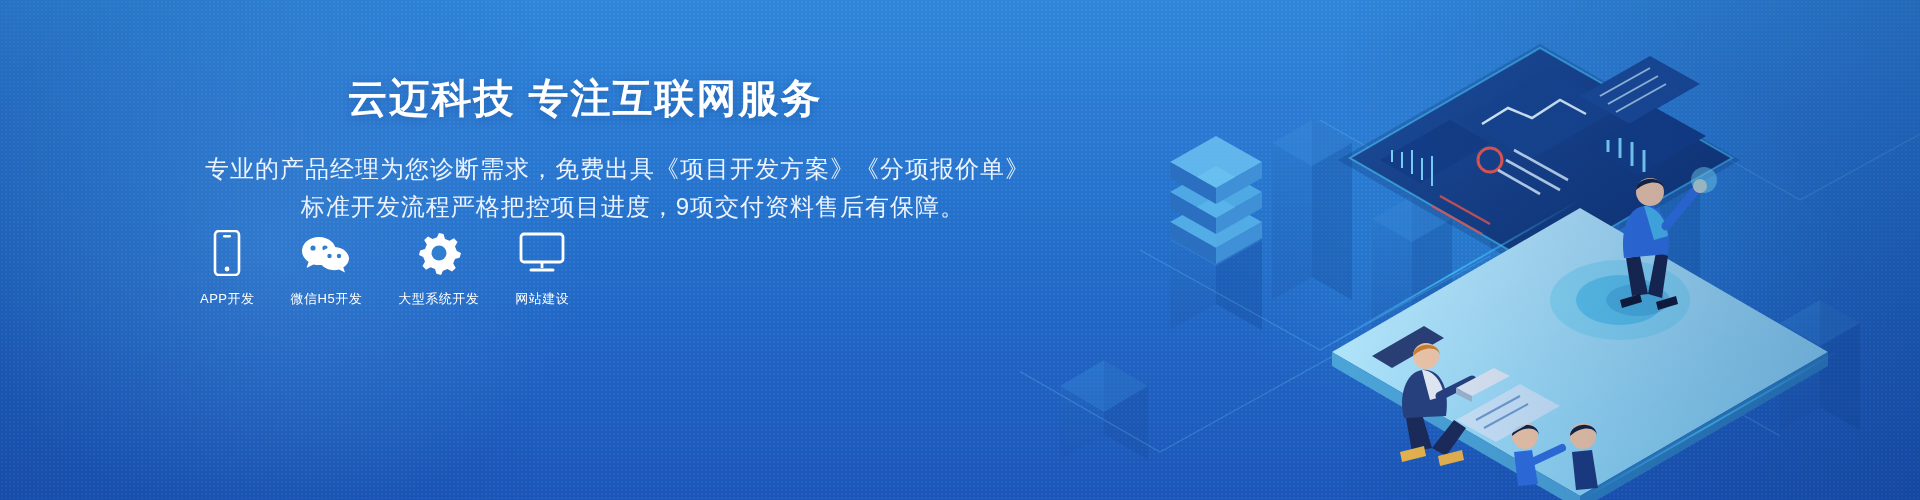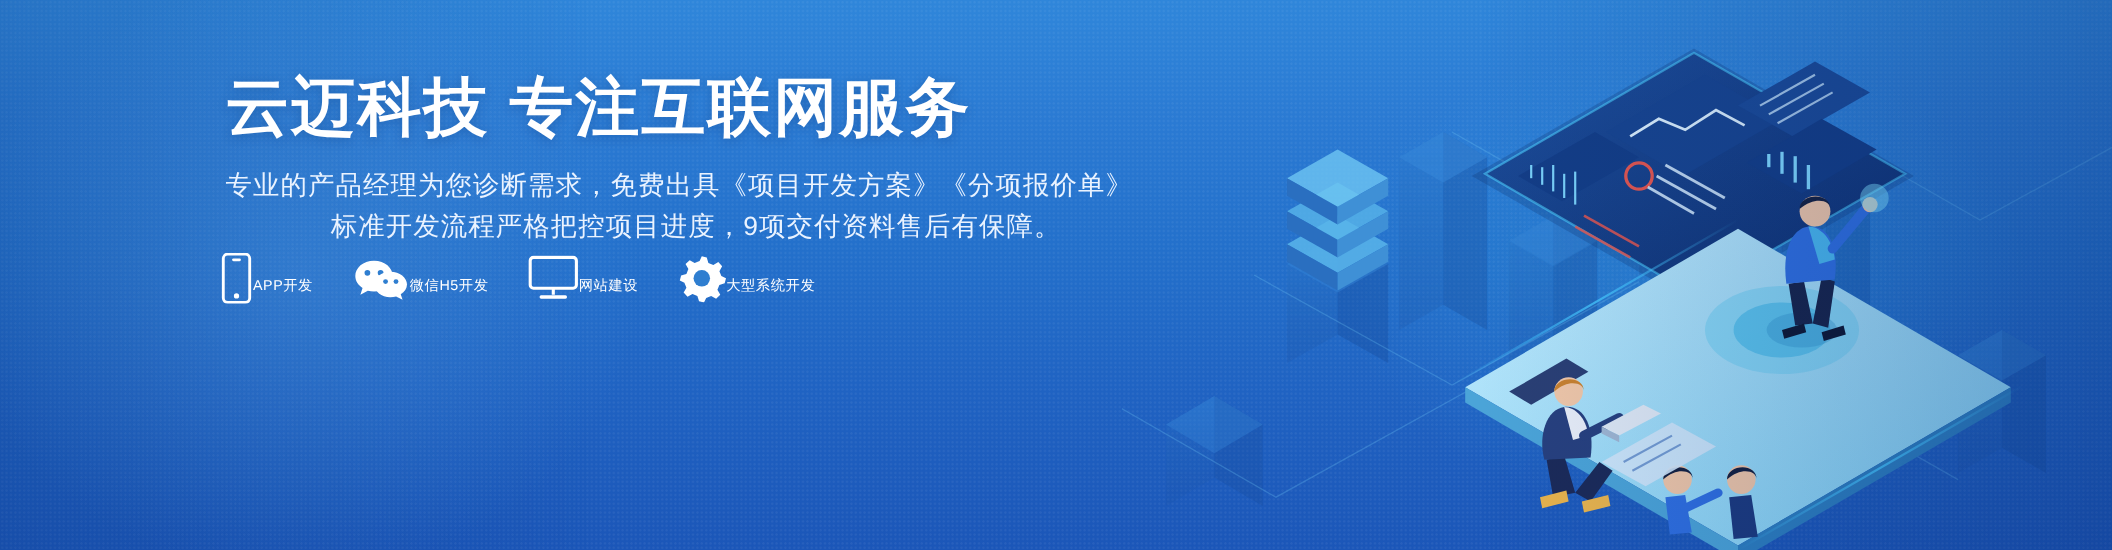--- a/index.html
+++ b/index.html
@@ -31,34 +31,35 @@
   }
   .vignette{
     position:absolute;inset:0;
     background:linear-gradient(90deg, rgba(10,50,120,.22) 0%, rgba(10,50,120,0) 28%, rgba(10,50,120,0) 70%, rgba(8,40,110,.30) 100%);
     pointer-events:none;
   }
 
   
   .copy{position:absolute;left:205px;top:70px;width:760px;}
   .headline{
-    color:#ffffff;font-size:58px;line-height:56px;font-weight:bold;
+    color:#ffffff;font-size:40px;line-height:56px;font-weight:bold;
     letter-spacing:2px;margin:0 0 26px 0;white-space:nowrap;
     text-shadow:0 2px 10px rgba(8,40,100,.25);
+    text-align:center;
   }
   .sub-line{
     color:#eaf3ff;font-size:24px;line-height:34px;letter-spacing:1px;
     white-space:nowrap;margin:0;
   }
   .sub-line + .sub-line{margin-top:4px;text-align:right;}
 
   
   .services{position:absolute;left:200px;top:230px;display:flex;align-items:flex-end;}
   .service{
-    display:flex;flex-direction:row;align-items:center;justify-content:flex-end;
+    display:flex;flex-direction:column;align-items:center;justify-content:flex-end;
     margin-right:36px;
   }
   .service:last-child{margin-right:0;}
   .svc-icon{height:46px;display:flex;align-items:center;justify-content:center;}
   .svc-icon svg{display:block;}
   .svc-label{
     margin-top:14px;color:#ffffff;font-size:13px;letter-spacing:.5px;white-space:nowrap;
   }
 
   
@@ -310,36 +311,36 @@
                    C 49 21.4, 42.4 16, 34 16 Z" fill="#ffffff"></path>
           <circle cx="29.5" cy="25" r="2.2" fill="#2f7ed0"></circle>
           <circle cx="39" cy="25" r="2.2" fill="#2f7ed0"></circle>
         </svg>
       </span>
       <span class="svc-label">微信H5开发</span>
     </div>
 
     <div class="service">
       <span class="svc-icon">
-        <svg width="46" height="42" viewBox="0 0 46 42">
-          <rect x="2" y="2" width="42" height="28" rx="3" fill="none" stroke="#ffffff" stroke-width="2.8"></rect>
-          <path d="M 23 30 L 23 36" stroke="#ffffff" stroke-width="2.8"></path>
-          <path d="M 12 38 L 34 38" stroke="#ffffff" stroke-width="3" stroke-linecap="round"></path>
-        </svg>
-      </span>
-      <span class="svc-label">网站建设</span>
-    </div>
-
-    <div class="service">
-      <span class="svc-icon">
         <svg width="44" height="44" viewBox="0 0 44 44">
           <path d="M 22 2 L 26.5 3 L 28 8 L 32.5 9.8 L 37 7.2 L 40.5 11 L 38 15.5 L 39.8 20 L 44 22
                    L 42.8 26.5 L 38 28 L 36.2 32.5 L 38.8 37 L 35 40.5 L 30.5 38 L 26 39.8 L 24 44
                    L 19.5 42.8 L 18 38 L 13.5 36.2 L 9 38.8 L 5.5 35 L 8 30.5 L 6.2 26 L 2 24
                    L 3.2 19.5 L 8 18 L 9.8 13.5 L 7.2 9 L 11 5.5 L 15.5 8 L 20 6.2 Z" fill="#ffffff"></path>
           <circle cx="22" cy="22" r="7.5" fill="#2f7ed0"></circle>
         </svg>
       </span>
       <span class="svc-label">大型系统开发</span>
     </div>
 
+    <div class="service">
+      <span class="svc-icon">
+        <svg width="46" height="42" viewBox="0 0 46 42">
+          <rect x="2" y="2" width="42" height="28" rx="3" fill="none" stroke="#ffffff" stroke-width="2.8"></rect>
+          <path d="M 23 30 L 23 36" stroke="#ffffff" stroke-width="2.8"></path>
+          <path d="M 12 38 L 34 38" stroke="#ffffff" stroke-width="3" stroke-linecap="round"></path>
+        </svg>
+      </span>
+      <span class="svc-label">网站建设</span>
+    </div>
+
   </div>
 </div>
 
 </body></html>

